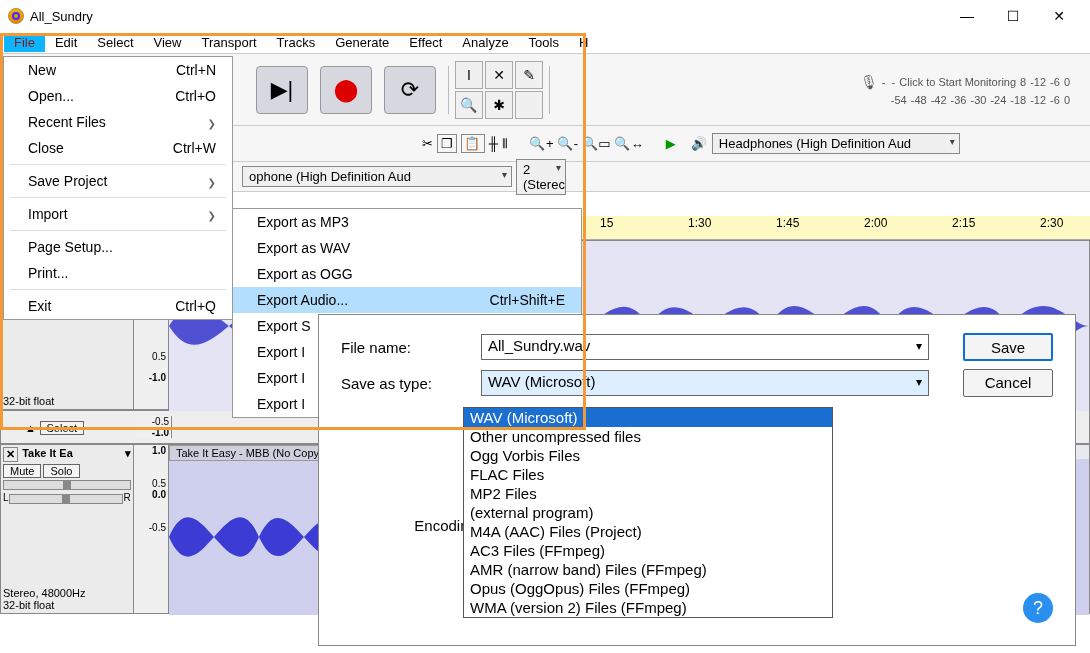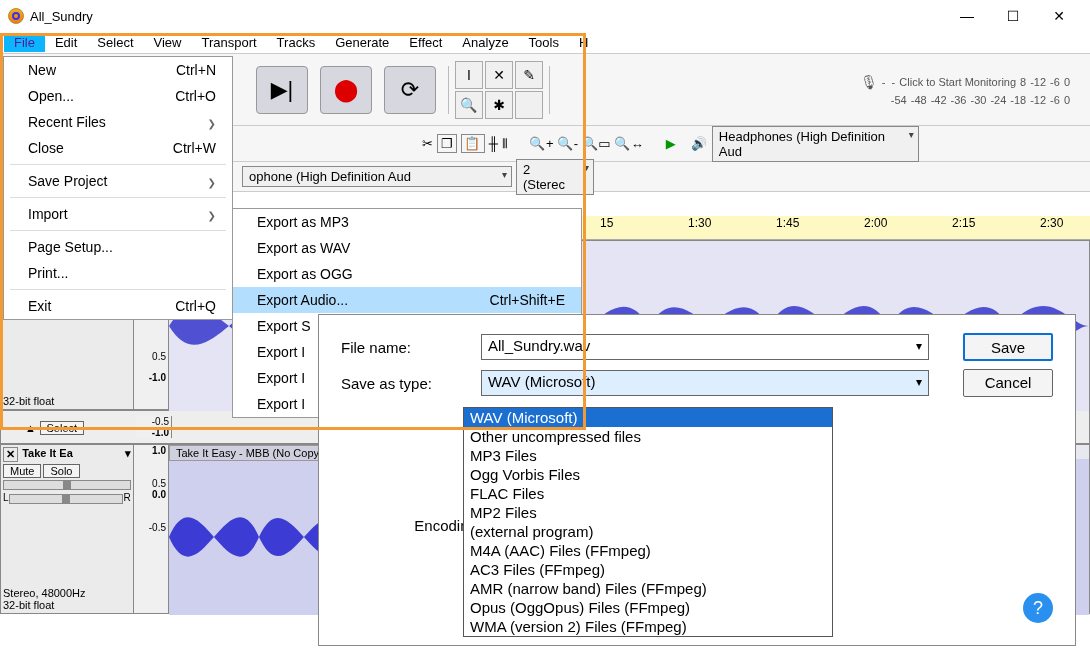--- a/index.html
+++ b/index.html
@@ -5,21 +5,21 @@
   * { box-sizing: border-box; font-family: "Segoe UI", Tahoma, sans-serif; }
   body { margin:0; width:1090px; height:653px; background:#fff; overflow:hidden; position:relative; font-size:13px; color:#000;}
   .titlebar { height:32px; display:flex; align-items:center; padding:0 8px;}
   .app-icon { width:16px; height:16px; margin-right:6px; border-radius:50%; background:linear-gradient(#f7b200,#f77b00); position:relative; border:1px solid #a85; }
   .app-icon:before { content:""; position:absolute; inset:3px; border:2px solid #33f; border-radius:50%;}
   .title { flex:1;}
   .winctrl { margin-left:auto; display:flex;}
   .winbtn { width:46px; text-align:center; font-size:14px;}
   .menubar { height:22px; display:flex; align-items:center; padding-left:4px; font-size:13px; border-bottom:1px solid #ccc;}
   .menubar span { padding:2px 10px;}
-  .menubar .active { background:#0db5ff; color:#4c1d95;}
+  .menubar .active { background:#0db5ff; color:#7f1d1d;}
   .toolbar1 { height:72px; background:#f6f6f6; border-bottom:1px solid #ccc; display:flex; align-items:center;}
   .bigbtn { width:52px; height:48px; background:#d7d7e0; border:1px solid #999; border-radius:4px; display:flex; align-items:center; justify-content:center; margin:0 6px; font-size:22px;}
   .rec { color:#d00;}
   .toolbar1 .sep { width:1px; background:#bbb; height:48px; margin:0 6px;}
   .toolbar1 .toolgrid { display:grid; grid-template-columns:28px 28px 28px; grid-template-rows:28px 28px; gap:2px;}
   .toolgrid .tc { border:1px solid #aaa; background:#f0f0f0; display:flex; align-items:center; justify-content:center; font-size:14px;}
   .ruler { height:24px; background:#fef9c3; border-bottom:1px solid #aaa; position:relative; font-size:12px;margin-top:24px;}
   .second-tools { height:36px; display:flex; align-items:center; gap:4px; background:#f6f6f6; border-bottom:1px solid #ccc; padding:0 8px;}
   .drop { border:1px solid #888; background:#f0f0f0; padding:2px 20px 2px 6px; position:relative; font-size:13px;}
   .drop:after{content:"▾"; position:absolute; right:4px; top:2px; font-size:10px; color:#444;}
@@ -133,27 +133,27 @@
   <div>⦀</div>
   <div style="width:14px"></div>
   <div>🔍+</div>
   <div>🔍-</div>
   <div>🔍▭</div>
   <div>🔍↔</div>
   <div style="width:14px"></div>
   <div style="color:#090">▶</div>
   <div style="flex:0 0 8px"></div>
   <div>🔊</div>
-  <div class="drop" style="width:207px">Headphones (High Definition Aud</div>
+  <div class="drop" style="width:248px">Headphones (High Definition Aud</div>
 </div>
 
 <div class="second-tools" style="height:30px">
   <div style="width:230px"></div>
   <div class="drop" style="width:270px">ophone (High Definition Aud</div>
-  <div class="drop" style="width:78px">2 (Sterec</div>
+  <div class="drop" style="width:50px">2 (Sterec</div>
 </div>
 
 <div class="ruler">
   <span style="position:absolute;left:600px">15</span>
   <span style="position:absolute;left:688px">1:30</span>
   <span style="position:absolute;left:776px">1:45</span>
   <span style="position:absolute;left:864px">2:00</span>
   <span style="position:absolute;left:952px">2:15</span>
   <span style="position:absolute;left:1040px">2:30</span>
 </div>
@@ -313,26 +313,25 @@
     <div class="dlg-field combo" style="width:370px; background:#def;">WAV (Microsoft)</div>
     <div class="dlg-btn">Cancel</div>
   </div>
   <div class="dlg-row" style="margin-top:120px;">
     <div class="dlg-lbl" style="text-align:right; width:140px;">Encoding:</div>
   </div>
 
   <div class="type-list">
     <div class="sel">WAV (Microsoft)</div>
     <div>Other uncompressed files</div>
-    <div>MP3 Files</div>
     <div>Ogg Vorbis Files</div>
     <div>FLAC Files</div>
     <div>MP2 Files</div>
     <div>(external program)</div>
-    <div>M4A (AAC) Files (FFmpeg)</div>
+    <div>M4A (AAC) Files (Project)</div>
     <div>AC3 Files (FFmpeg)</div>
     <div>AMR (narrow band) Files (FFmpeg)</div>
     <div>Opus (OggOpus) Files (FFmpeg)</div>
     <div>WMA (version 2) Files (FFmpeg)</div>
   </div>
 
   <div class="help-circle">?</div>
 </div>
 
 </body></html>

